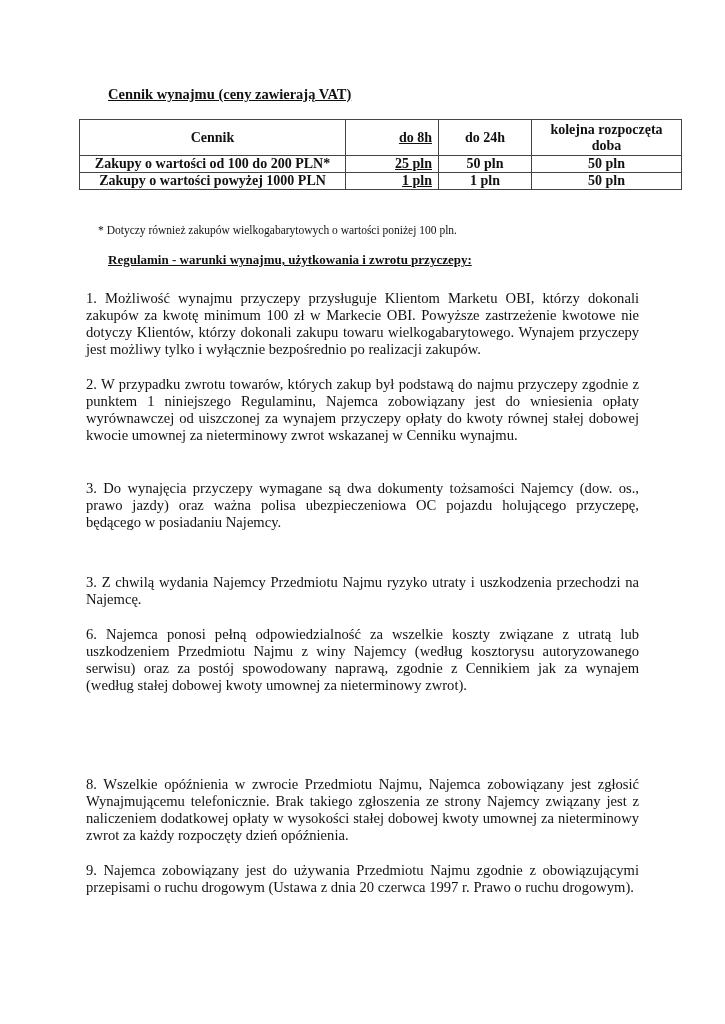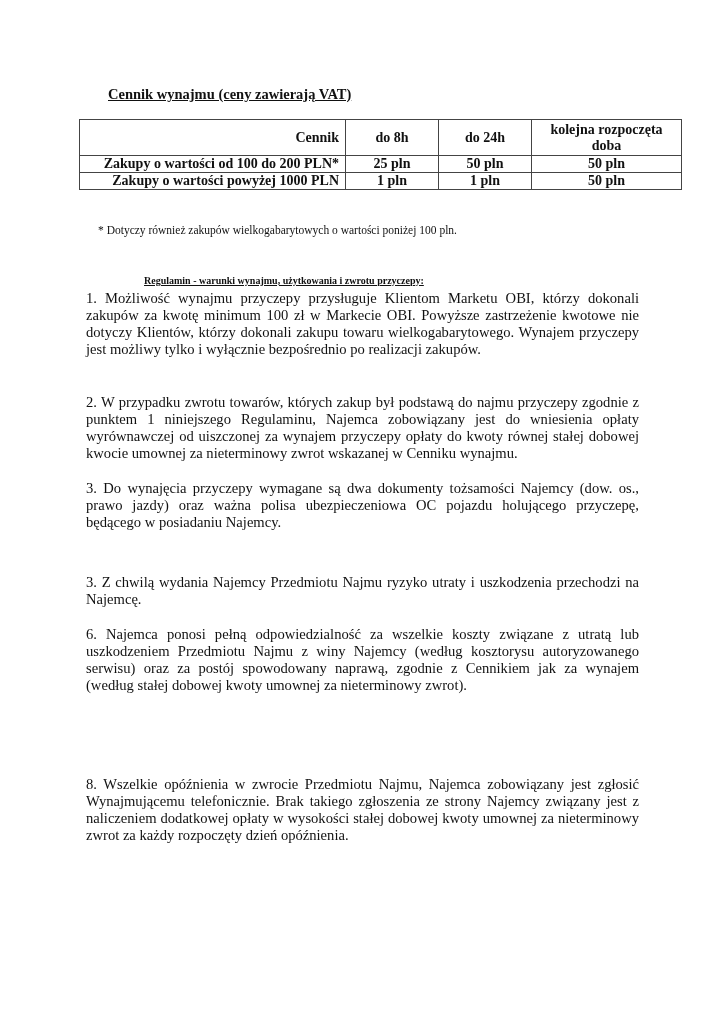--- a/index.html
+++ b/index.html
@@ -16,35 +16,34 @@
     }
     table.price {
       position: absolute; left: 79px; top: 119px; width: 603px;
       border-collapse: collapse; font-size: 14px; font-weight: bold;
       table-layout: fixed;
     }
     table.price td, table.price th {
       border: 1px solid #444; padding: 0 6px; line-height: 16px;
     }
     table.price th { font-weight: bold; }
-    table.price .c0 { width: 253px; text-align: right; }
-    table.price .c1 { width: 80px; text-align: center; }
+    table.price .c0 { width: 253px; text-align: center; }
+    table.price .c1 { width: 80px; text-align: right; text-decoration: underline; }
     table.price .c2 { width: 80px; text-align: center; }
     table.price .c3 { text-align: center; }
     table.price tr.head th { height: 35px; }
     table.price tr.row td { height: 16px; }
     .footnote {
       position: absolute; left: 98px; top: 224px;
       font-size: 11.5px; white-space: nowrap;
     }
     .h-rules {
-      position: absolute; left: 108px; top: 275px;
-      font-size: 10px; font-weight: bold; text-decoration: underline;
+      position: absolute; left: 108px; top: 252px;
+      font-size: 13px; font-weight: bold; text-decoration: underline;
       white-space: nowrap;
-      margin-left: 36px;
     }
     .para {
       position: absolute; left: 86px; width: 553px;
       font-size: 14.6px; line-height: 17px; text-align: justify;
     }
   </style>
 </head>
 <body>
 
 <div class="page">
@@ -72,19 +71,20 @@
       <td class="c3">50 pln</td>
     </tr>
   </tbody>
     </table>
 
   <div class="footnote">* Dotyczy również zakupów wielkogabarytowych o wartości poniżej 100 pln.</div>
 
   <div class="h-rules">Regulamin - warunki wynajmu, użytkowania i zwrotu przyczepy:</div>
 
   <p class="para" style="top:275px;">1. Możliwość wynajmu przyczepy przysługuje Klientom Marketu OBI, którzy dokonali zakupów za kwotę minimum 100 zł w Markecie OBI. Powyższe zastrzeżenie kwotowe nie dotyczy Klientów, którzy dokonali zakupu towaru wielkogabarytowego. Wynajem przyczepy jest możliwy tylko i wyłącznie bezpośrednio po realizacji zakupów.</p>
-  <p class="para" style="top:379px;">2. W przypadku zwrotu towarów, których zakup był podstawą do najmu przyczepy zgodnie z punktem 1 niniejszego Regulaminu, Najemca zobowiązany jest do wniesienia opłaty wyrównawczej od uiszczonej za wynajem przyczepy opłaty do kwoty równej stałej dobowej kwocie umownej za nieterminowy zwrot wskazanej w Cenniku wynajmu.</p>
+  <p class="para" style="top:361px;">2. W przypadku zwrotu towarów, których zakup był podstawą do najmu przyczepy zgodnie z punktem 1 niniejszego Regulaminu, Najemca zobowiązany jest do wniesienia opłaty wyrównawczej od uiszczonej za wynajem przyczepy opłaty do kwoty równej stałej dobowej kwocie umownej za nieterminowy zwrot wskazanej w Cenniku wynajmu.</p>
   <p class="para" style="top:465px;">3. Do wynajęcia przyczepy wymagane są dwa dokumenty tożsamości Najemcy (dow. os., prawo jazdy) oraz ważna polisa ubezpieczeniowa OC pojazdu holującego przyczepę, będącego w posiadaniu Najemcy.</p>
   <p class="para" style="top:559px;">3. Z chwilą wydania Najemcy Przedmiotu Najmu ryzyko utraty i uszkodzenia przechodzi na Najemcę.</p>
   <p class="para" style="top:611px;">6. Najemca ponosi pełną odpowiedzialność za wszelkie koszty związane z utratą lub uszkodzeniem Przedmiotu Najmu z winy Najemcy (według kosztorysu autoryzowanego serwisu) oraz za postój spowodowany naprawą, zgodnie z Cennikiem jak za wynajem (według stałej dobowej kwoty umownej za nieterminowy zwrot).</p>
   <p class="para" style="top:761px;">8. Wszelkie opóźnienia w zwrocie Przedmiotu Najmu, Najemca zobowiązany jest zgłosić Wynajmującemu telefonicznie. Brak takiego zgłoszenia ze strony Najemcy związany jest z naliczeniem dodatkowej opłaty w wysokości stałej dobowej kwoty umownej za nieterminowy zwrot za każdy rozpoczęty dzień opóźnienia.</p>
+  <p class="para" style="top:847px;">9. Najemca zobowiązany jest do używania Przedmiotu Najmu zgodnie z obowiązującymi przepisami o ruchu drogowym (Ustawa z dnia 20 czerwca 1997 r. Prawo o ruchu drogowym).</p>
 
 </div>
 
 </body></html>

